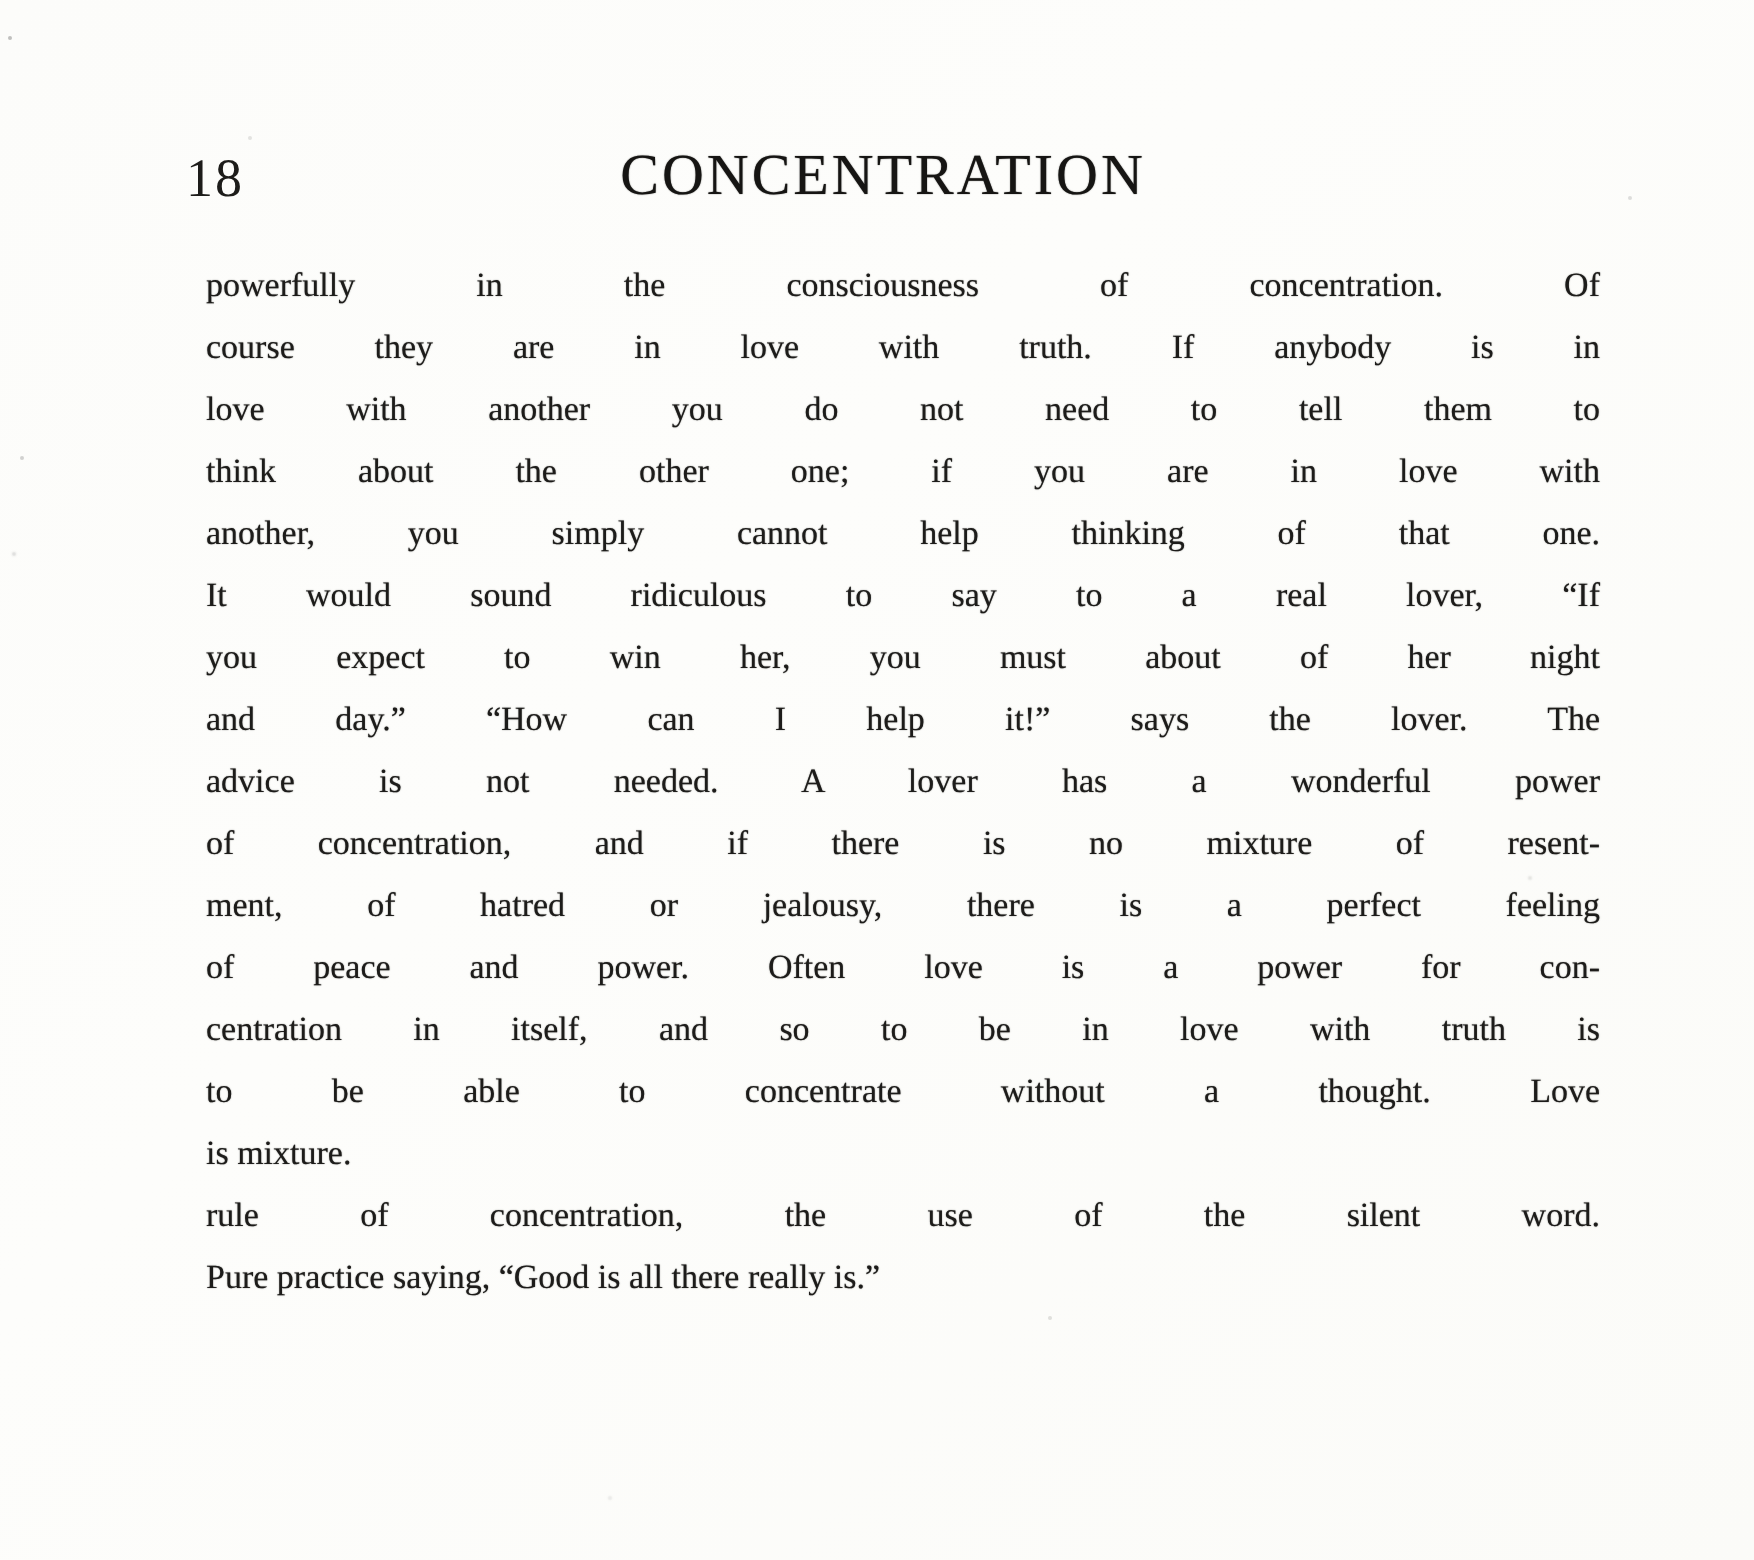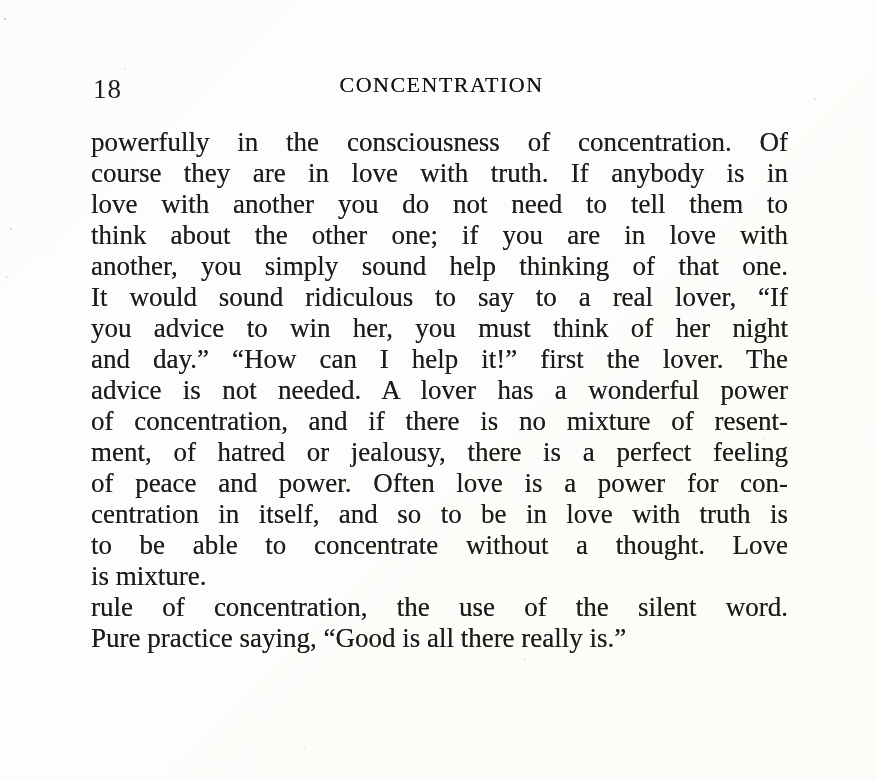--- a/index.html
+++ b/index.html
@@ -31,32 +31,32 @@
     position: absolute;
     left: 0;
     top: 2px;
     font-size: 27px;
     letter-spacing: 1px;
     color: #1d1c1a;
   }
   .running-title {
     margin: 0;
     text-align: center;
-    font-size: 22px;
+    font-size: 29px;
     font-weight: normal;
     letter-spacing: 1.5px;
     color: #161513;
     text-shadow: 0 0 0.6px rgba(22,21,19,0.75);
   }
   .text-block {
     position: absolute;
     top: 127px;
-    left: 91px;
+    left: 103px;
     width: 697px;
-    font-size: 27px;
+    font-size: 17px;
     line-height: 31px;
     color: #1d1c1a;
     text-shadow: 0 0 0.6px rgba(29,28,26,0.7);
   }
   .paragraph { margin: 0; }
   .line {
     text-align: justify;
     text-align-last: justify;
     white-space: normal;
   }
@@ -93,24 +93,24 @@
     <span class="folio">18</span>
     <h1 class="running-title">CONCENTRATION</h1>
   </header>
 
   <main class="text-block">
     <div class="paragraph">
         <div class="line">powerfully in the consciousness of concentration.  Of</div>
         <div class="line">course they are in love with truth.  If anybody is in</div>
         <div class="line">love with another you do not need to tell them to</div>
         <div class="line">think about the other one; if you are in love with</div>
-        <div class="line">another, you simply sound help thinking of that one.</div>
+        <div class="line">another, you simply cannot help thinking of that one.</div>
         <div class="line">It would sound ridiculous to say to a real lover, “If</div>
-        <div class="line">you advice to win her, you must think of her night</div>
-        <div class="line">and day.”  “How can I help it!” first the lover.  The</div>
+        <div class="line">you expect to win her, you must about of her night</div>
+        <div class="line">and day.”  “How can I help it!” says the lover.  The</div>
         <div class="line">advice is not needed.  A lover has a wonderful power</div>
         <div class="line">of concentration, and if there is no mixture of resent-</div>
         <div class="line">ment, of hatred or jealousy, there is a perfect feeling</div>
         <div class="line">of peace and power.  Often love is a power for con-</div>
         <div class="line">centration in itself, and so to be in love with truth is</div>
         <div class="line">to be able to concentrate without a thought.  Love</div>
         <div class="line last">is mixture.</div>
       </div>
     <div class="paragraph">
         <div class="line">rule of concentration, the use of the silent word.</div>

